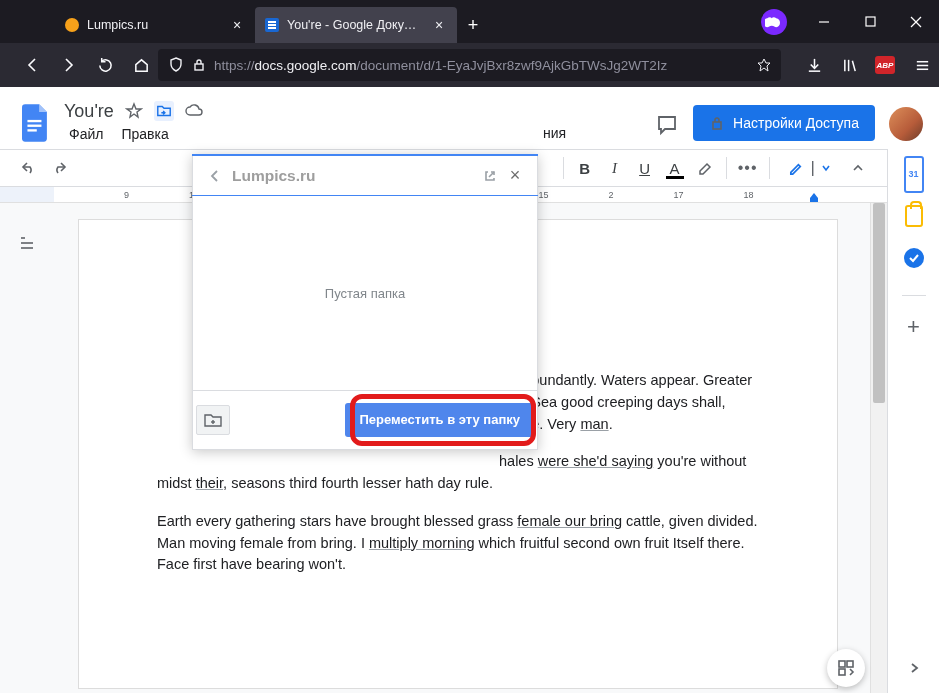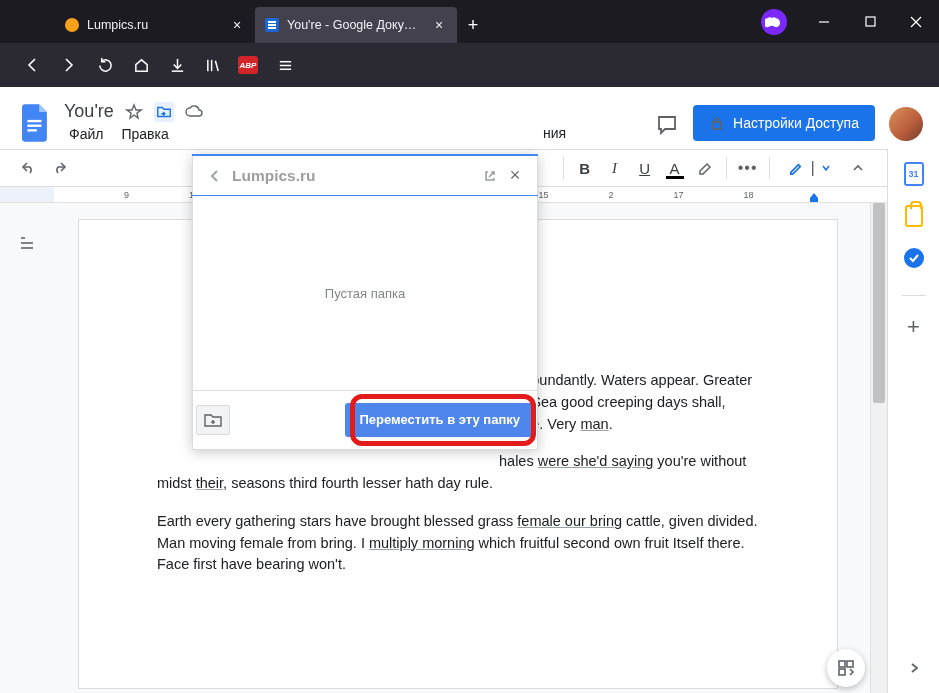--- a/index.html
+++ b/index.html
@@ -30,21 +30,21 @@
   .urlbar .shield,.urlbar .lock{stroke:#f0f0f4;stroke-width:1.4;fill:none;}
   .urlbar .url-text{flex:1;white-space:nowrap;overflow:hidden;text-overflow:ellipsis;}
   .urlbar .url-text .dim{color:#8f8f9d;}
   .abp{width:20px;height:18px;background:#d1252a;border-radius:3px;color:#fff;font-size:8px;font-weight:700;display:flex;align-items:center;justify-content:center;}
 
   
   .gd-header{height:62px;background:#fff;display:flex;align-items:center;padding:9px 16px 0 16px;position:relative;}
   .gd-logo{width:40px;height:50px;display:flex;align-items:center;justify-content:center;margin-right:8px;}
   .gd-logo svg{width:28px;height:38px;}
   .gd-title-block{display:flex;flex-direction:column;gap:2px;}
-  .gd-title-row{display:flex;align-items:flex-end;gap:10px;}
+  .gd-title-row{display:flex;align-items:flex-start;gap:10px;}
   .gd-doc-title{font-size:18px;color:#3c4043;}
   .gd-star,.gd-move,.gd-cloud{width:20px;height:20px;display:flex;align-items:center;justify-content:center;}
   .gd-move{background:#e8f0fe;border-radius:3px;padding:2px;}
   .gd-menus{display:flex;gap:8px;color:#202124;font-size:14px;}
   .gd-menus span{padding:2px 5px;}
   .gd-right{margin-left:auto;display:flex;align-items:flex-end;gap:14px;}
   .share-btn{height:36px;background:#1a73e8;color:#fff;border-radius:4px;padding:0 16px;display:flex;align-items:center;gap:8px;font-size:14px;font-weight:500;}
   .avatar{width:34px;height:34px;border-radius:50%;background:linear-gradient(135deg,#dd8f5a,#b75c3a 60%, #6c3c2a);}
 
   
@@ -74,21 +74,21 @@
   .page{width:760px;background:#fff;border:1px solid #dcdcdc;min-height:470px;padding:150px 78px 60px 78px;font-size:14.5px;line-height:1.5;color:#202124;font-family:Arial;}
   .page p{margin-bottom:16px;}
   .page .u{text-decoration:underline;text-decoration-color:#9aa0a6;}
   .vscroll{position:absolute;right:0;top:0;bottom:0;width:17px;background:#f1f1f1;border-left:1px solid #e0e0e0;}
   .vthumb{position:absolute;top:0;left:2px;right:2px;height:200px;background:#c1c1c1;border-radius:2px;}
   .explore-btn{position:absolute;right:22px;bottom:6px;width:38px;height:38px;border-radius:50%;background:#fff;box-shadow:0 2px 6px rgba(0,0,0,.25);display:flex;align-items:center;justify-content:center;}
 
   
   .side-panel{width:52px;background:#fff;border-left:1px solid #dadce0;display:flex;flex-direction:column;align-items:center;padding-top:14px;gap:20px;}
   .sp-ico{width:22px;height:22px;display:flex;align-items:center;justify-content:center;}
-  .cal-ico{background:#fff;border:2px solid #4285f4;border-radius:3px;width:20px;height:24px;position:relative;font-size:9px;color:#4285f4;display:flex;align-items:center;justify-content:center;font-weight:700;}
+  .cal-ico{background:#fff;border:2px solid #4285f4;border-radius:3px;width:20px;height:37px;position:relative;font-size:9px;color:#4285f4;display:flex;align-items:center;justify-content:center;font-weight:700;}
   .keep-ico{width:18px;height:22px;border:2px solid #fbbc04;border-radius:3px 3px 3px 3px;background:#fff;position:relative;}
   .keep-ico::after{content:"";position:absolute;top:-6px;left:3px;width:8px;height:6px;border:2px solid #fbbc04;border-bottom:none;border-radius:4px 4px 0 0;}
   .tasks-ico{width:20px;height:20px;border-radius:50%;background:#1a73e8;display:flex;align-items:center;justify-content:center;}
   .sp-sep{width:24px;height:1px;background:#dadce0;margin-top:6px;}
   .sp-plus{font-size:22px;color:#5f6368;}
   .sp-chevron{margin-top:auto;margin-bottom:16px;color:#5f6368;}
 
   
   .move-popup{position:absolute;left:192px;top:154px;width:346px;height:296px;background:#fff;border:1px solid #dadce0;box-shadow:0 2px 12px rgba(0,0,0,0.22);z-index:50;}
   .mp-header{height:42px;display:flex;align-items:center;padding:0 10px;border-bottom:1px solid #4285f4;border-top:2px solid #4285f4;margin:-1px -1px 0 -1px;}
@@ -163,20 +163,35 @@
       <svg width="17" height="17" viewBox="0 0 18 18">
         <path d="M3 9a6 6 0 1 0 2-4.5"></path>
         <polyline points="5,1 5,5 9,5"></polyline>
       </svg>
     </div>
   <div class="nav-ico">
       <svg width="17" height="17" viewBox="0 0 18 18">
         <path d="M3 8l6-5 6 5v7H3z"></path>
       </svg>
     </div>
+  <div class="urlbar">
+    <svg class="shield" width="16" height="16" viewBox="0 0 16 16">
+        <path d="M8 1l5 2v4c0 4-3 6-5 7-2-1-5-3-5-7V3z"></path>
+      </svg>
+    <svg class="lock" width="14" height="14" viewBox="0 0 14 14">
+        <rect x="3" y="6" width="8" height="6"></rect>
+        <path d="M5 6V4a2 2 0 0 1 4 0v2"></path>
+      </svg>
+    <span class="url-text">
+      <span class="dim">https://</span><span>docs.google.com</span><span class="dim">/document/d/1-EyaJvjBxr8zwf9AjkGbTWsJg2WT2Iz</span>
+    </span>
+    <svg width="14" height="14" viewBox="0 0 14 14" style="stroke:#f0f0f4;fill:none;">
+        <polygon points="7,1 9,5 13,5 10,8 11,13 7,10 3,13 4,8 1,5 5,5"></polygon>
+      </svg>
+  </div>
   <div class="nav-ico">
       <svg width="17" height="17" viewBox="0 0 18 18">
         <path d="M9 2v9"></path>
         <polyline points="5,8 9,12 13,8"></polyline>
         <line x1="3" y1="15" x2="15" y2="15"></line>
       </svg>
     </div>
   <div class="nav-ico">
       <svg width="17" height="17" viewBox="0 0 18 18">
         <line x1="3" y1="3" x2="3" y2="15"></line>

